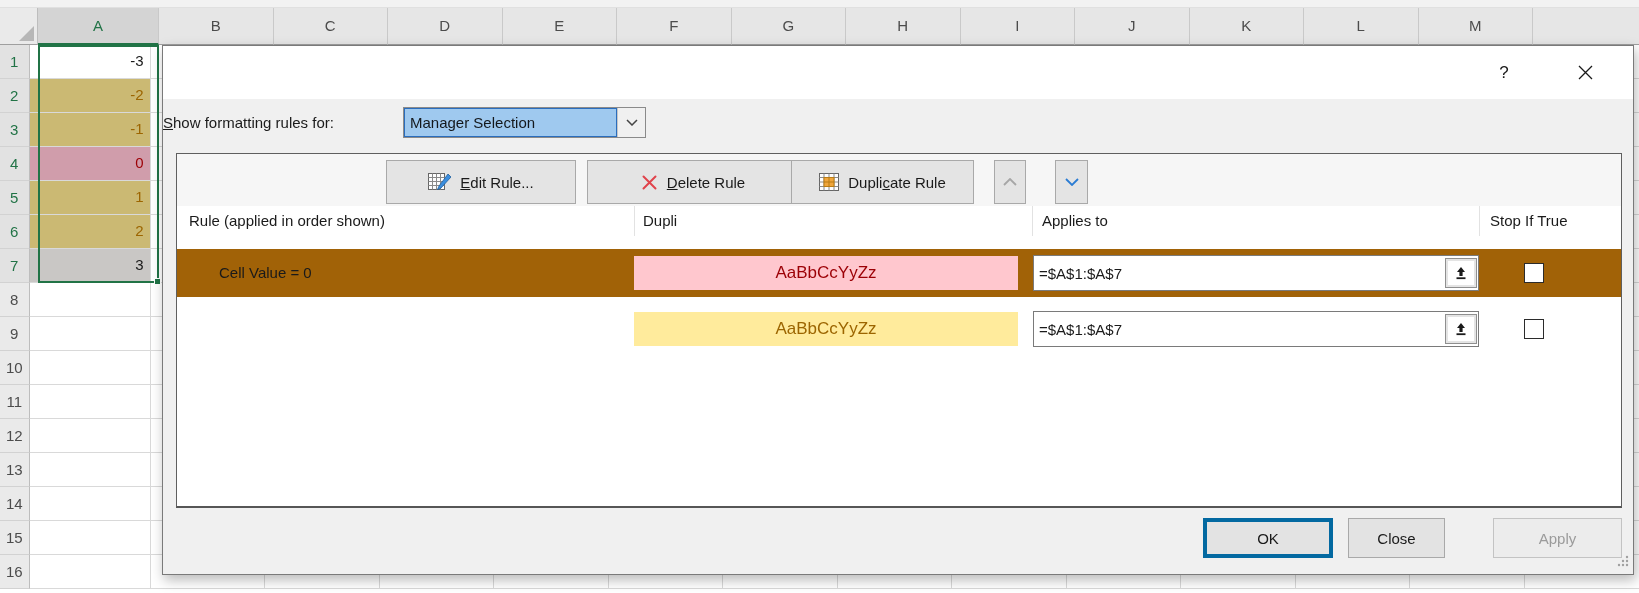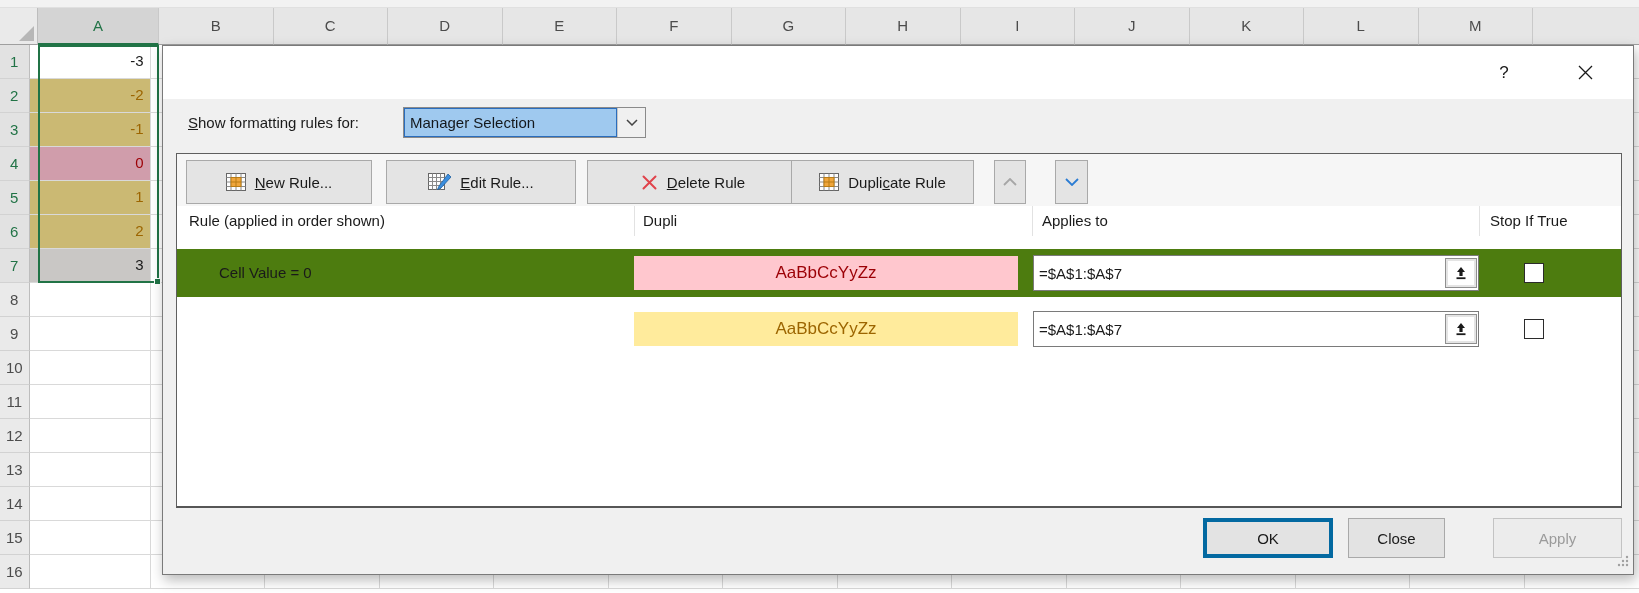--- a/index.html
+++ b/index.html
@@ -35,21 +35,21 @@
   
   .dialog { position:absolute; left:162px; top:45px; width:1472px; height:530px;
     background:#f0f0f0; border:1px solid #7a7a7a; box-shadow:2px 5px 12px rgba(0,0,0,.28); z-index:10; }
   .titlebar { position:absolute; left:0; top:0; right:0; height:53px; background:#fff; }
   .title { position:absolute; left:14px; top:0; line-height:53px; font-size:16px; color:#262626; }
   .helpbtn { position:absolute; right:112px; top:0; width:34px; height:53px; text-align:center;
     line-height:53px; font-size:17px; color:#1a1a1a; cursor:pointer; }
   .closebtn { position:absolute; right:28px; top:0; width:40px; height:53px;
     display:flex; align-items:center; justify-content:center; cursor:pointer; }
 
-  .showlabel { position:absolute; left:25px; top:68px; font-size:15px; color:#1a1a1a; }
+  .showlabel { position:absolute; left:0; top:68px; font-size:15px; color:#1a1a1a; }
   .key { text-decoration:underline; }
   .combo { position:absolute; left:240px; top:61px; width:243px; height:31px;
     background:#fff; border:1px solid #8a8a8a; display:flex; cursor:pointer; }
   .combo-text { flex:1; background:#9fc9ef; border:1px solid #2a6dbd;
     display:flex; align-items:center; padding-left:5px; font-size:15px; color:#14181c; }
   .combo-arrow { width:28px; background:#f0f0f0; border-left:1px solid #c6c6c6;
     display:flex; align-items:center; justify-content:center; }
 
   .listbox { position:absolute; left:13px; top:107px; width:1446px; height:355px;
     background:#fff; border:1px solid #5f5f5f; border-bottom:2px solid #565656; }
@@ -63,21 +63,21 @@
   #btn-dup  { left:614px; width:183px; }
   #btn-up   { left:817px; width:32px; }
   #btn-down { left:878px; width:33px; }
 
   .lh { position:absolute; top:50px; height:34px; line-height:34px; font-size:15px; color:#1a1a1a; }
   .lh0 { left:12px; } .lh1 { left:466px; } .lh2 { left:865px; } .lh3 { left:1313px; }
   .vsep { position:absolute; top:52px; height:30px; width:1px; background:#e2e2e2; }
   .vs1 { left:457px; } .vs2 { left:855px; } .vs3 { left:1302px; }
 
   .rulerow { position:absolute; left:0; width:1444px; height:48px; cursor:default; }
-  .rulerow.sel { background:#4d7c0f; }
+  .rulerow.sel { background:#a16207; }
   .rlabel { position:absolute; left:42px; top:0; line-height:48px; font-size:15px; color:#1a1a1a; }
   .swatch { position:absolute; left:457px; top:7px; width:384px; height:34px;
     line-height:34px; text-align:center; font-size:17px; }
   .applies { position:absolute; left:856px; top:6px; width:446px; height:36px;
     background:#fff; border:1px solid #7a7a7a; display:flex; align-items:center; }
   .applies input { flex:1; border:0; outline:none; background:transparent;
     font-family:inherit; font-size:15px; padding-left:5px; color:#1a1a1a; height:100%; }
   .rangebtn { width:32px; height:30px; margin-right:1px; flex:0 0 auto; background:#fff;
     border:1px solid #8f8f8f; box-shadow:inset 0 0 0 2px #e4e4e4;
     display:flex; align-items:center; justify-content:center; cursor:pointer; }
@@ -412,29 +412,20 @@
     <div class="combo-arrow">
       <svg width="12" height="7" viewBox="0 0 12 7">
           <path d="M1 1 L6 6 L11 1" stroke="#444" stroke-width="1.5" fill="none"></path>
         </svg>
     </div>
   </div>
 
   <div class="listbox">
     <div class="btnstrip"></div>
 
-    <button class="tbtn" id="btn-new">
-      <svg width="20" height="18" viewBox="0 0 20 18">
-        <rect x="0.5" y="0.5" width="19" height="17" fill="#fdfdfd" stroke="#666"></rect>
-        <path d="M0.5 4.5H19.5 M0.5 9H19.5 M0.5 13.5H19.5 M5 0.5V17.5 M10 0.5V17.5 M15 0.5V17.5" stroke="#8a8a8a"></path>
-        <rect x="5" y="4.5" width="10" height="9" fill="#f0a63c" stroke="#b97c15"></rect>
-        <path d="M10 4.5V13.5 M5 9H15" stroke="#b97c15"></path>
-      </svg>
-      <span><span></span><span class="key">N</span><span>ew Rule...</span></span>
-    </button>
 
     <button class="tbtn" id="btn-edit">
       <svg width="23" height="19" viewBox="0 0 23 19">
         <rect x="0.5" y="0.5" width="16" height="16" fill="#fdfdfd" stroke="#666"></rect>
         <path d="M0.5 4.5H16.5 M0.5 8.5H16.5 M0.5 12.5H16.5 M4.5 0.5V16.5 M8.5 0.5V16.5 M12.5 0.5V16.5" stroke="#8a8a8a"></path>
         <path d="M20 1 L23 4 L13 15 L9.5 16.5 L11 13 Z" fill="#3b8ede" stroke="#1f5f9e" stroke-width="0.8"></path>
       </svg>
       <span><span></span><span class="key">E</span><span>dit Rule...</span></span>
     </button>
 

